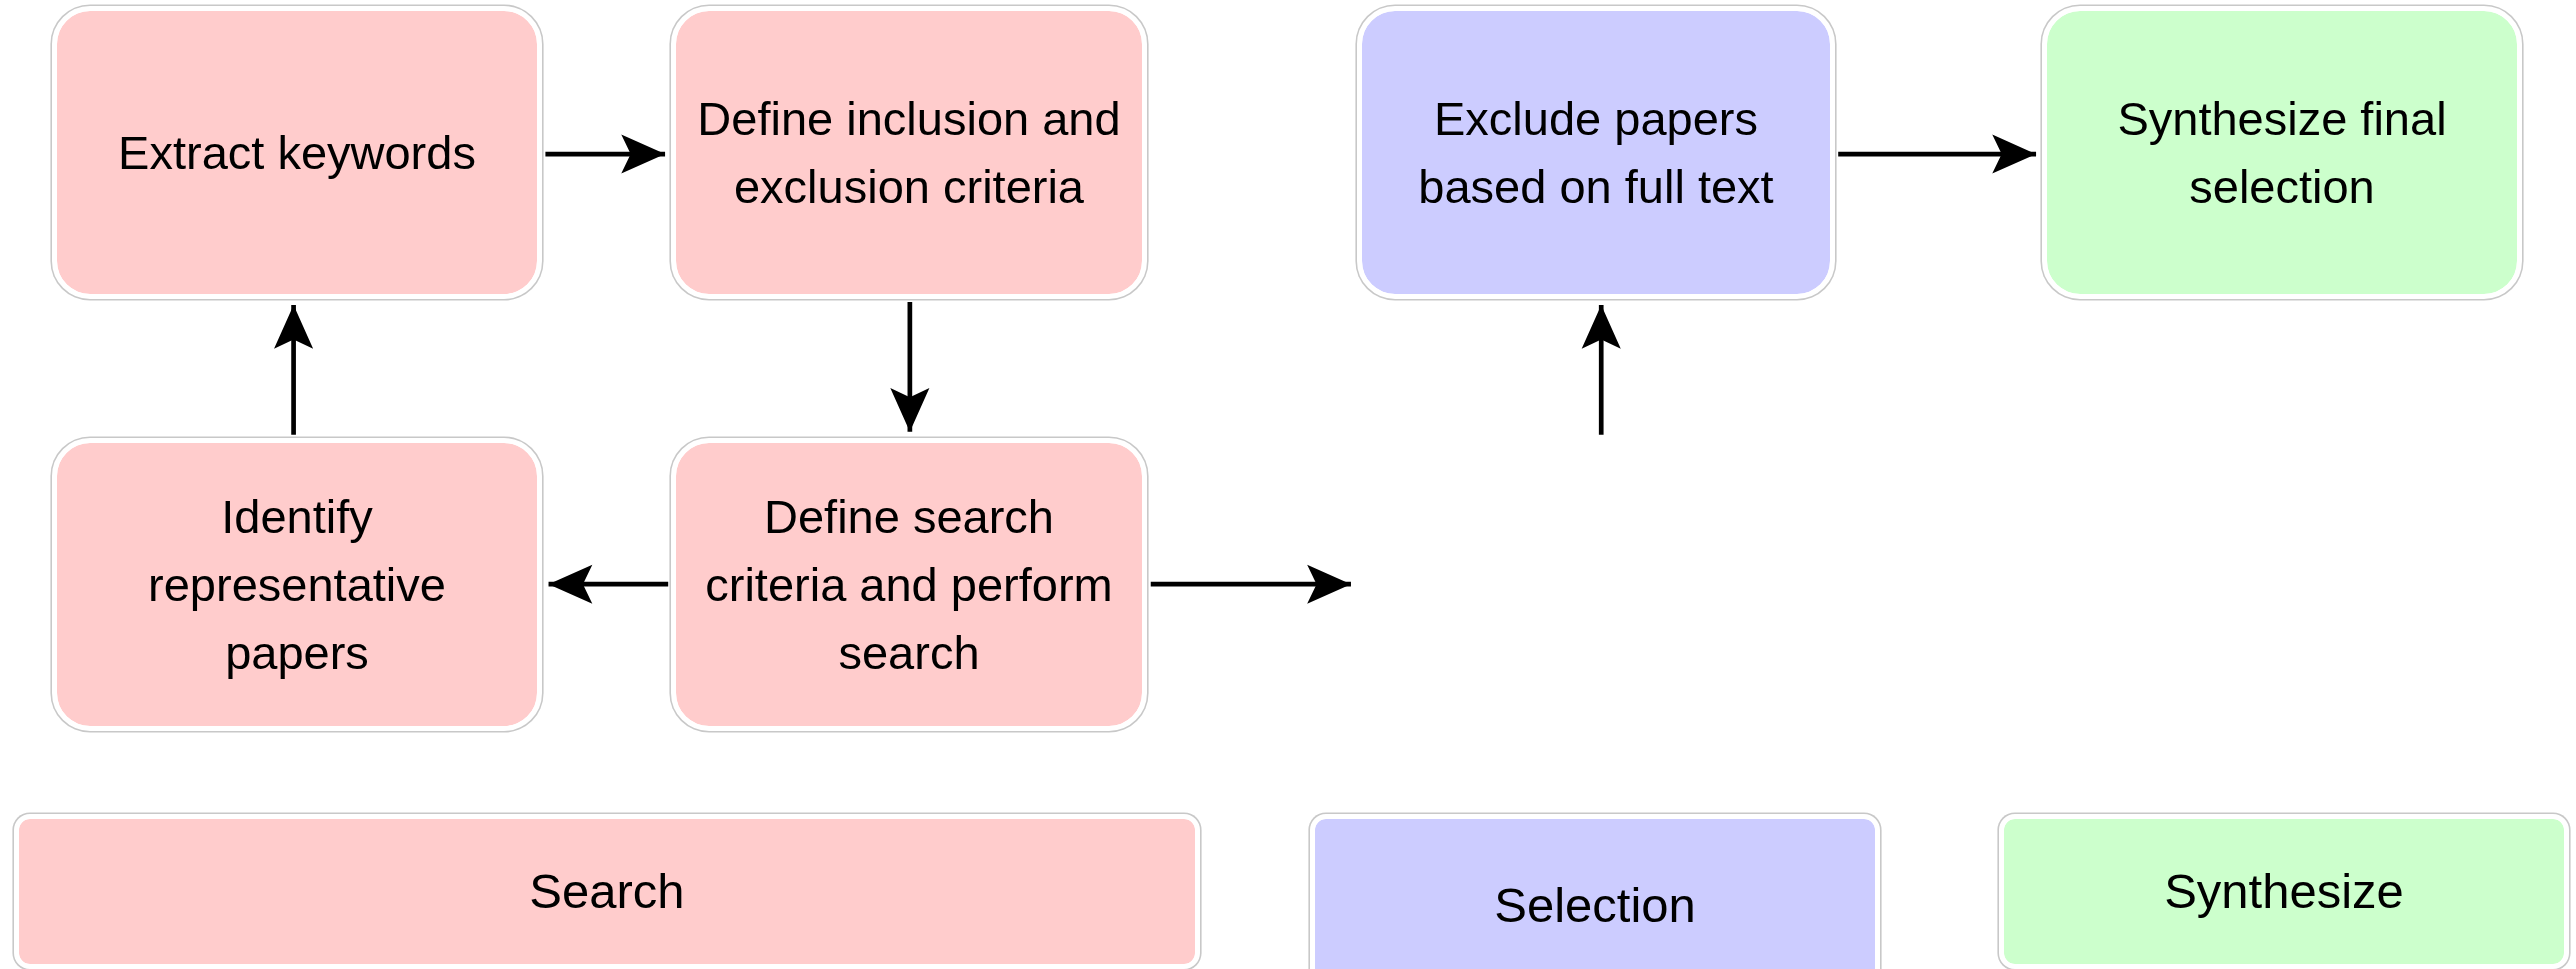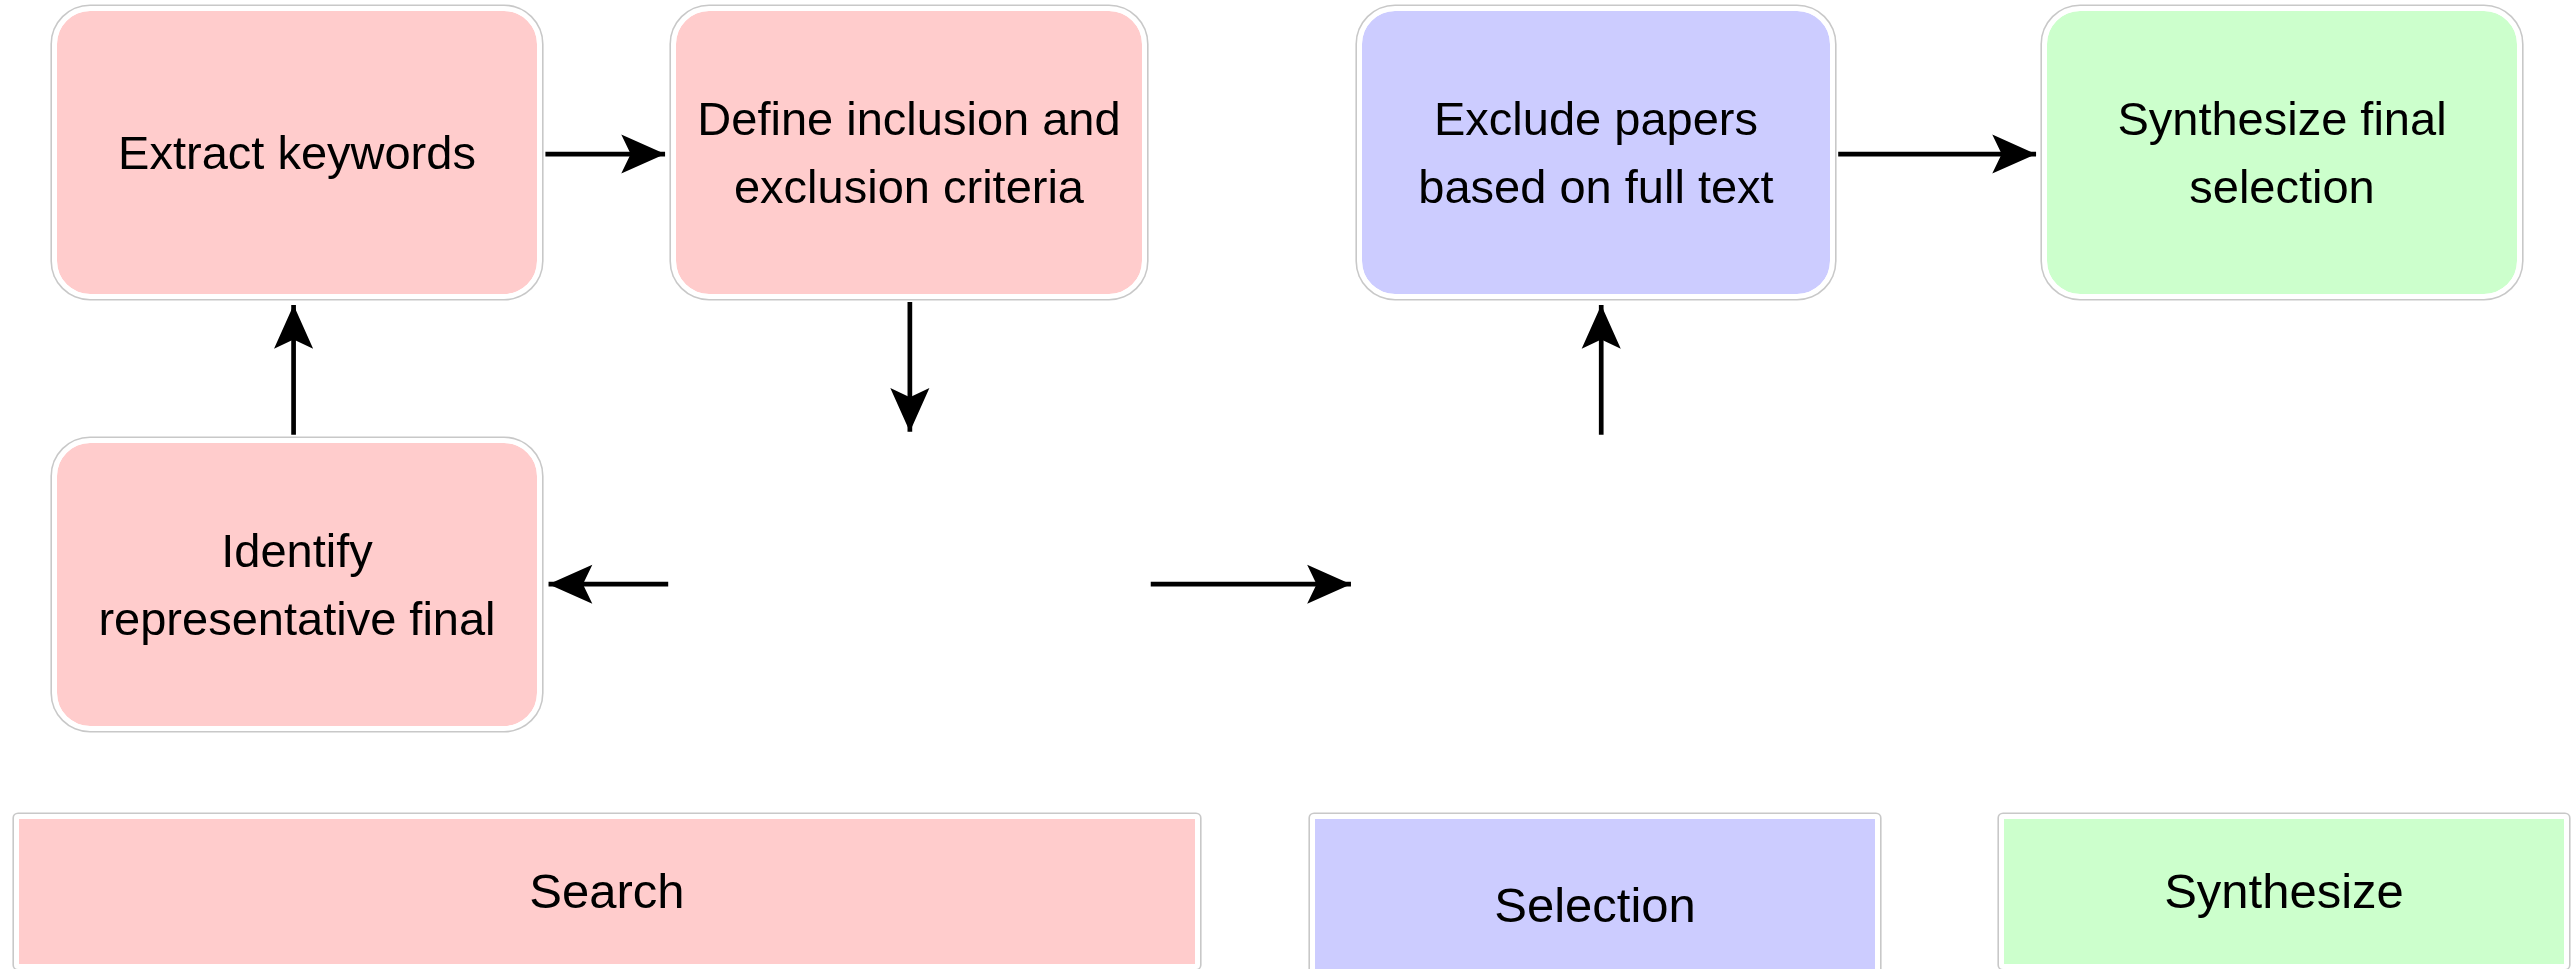--- a/index.html
+++ b/index.html
@@ -36,21 +36,21 @@
     box-sizing: border-box;
     display: flex;
     align-items: center;
     justify-content: center;
     text-align: center;
     color: #000000;
     font-size: 49px;
     line-height: 49px;
     border: 5.5px solid #ffffff;
     background-clip: padding-box;
-    border-radius: 4px;
+    border-radius: 16px;
     box-shadow: 0 0 0 1.6px #c8c8c8;
   }
   .cat-search    { background-color: #FFCCCC; }
   .cat-selection { background-color: #CCCCFF; }
   .cat-synthesis { background-color: #CCFFCC; }
 
   
   #n-extract   { left: 52px;   top: 6.3px;    width: 490px; height: 293px; }
   #n-inclusion { left: 671px;  top: 6.3px;    width: 476px; height: 293px; }
   #n-fulltext  { left: 1357px; top: 6.3px;    width: 478px; height: 293px; }
@@ -102,23 +102,26 @@
 
   <div class="node cat-synthesis" id="n-synth">
     <span>Synthesize final selection</span>
   </div>
 
   <div class="node cat-selection" id="n-fulltext">
     <span>Exclude papers based on full text</span>
   </div>
 
   <div class="node cat-search" id="n-identify">
-    <span>Identify representative final</span>
+    <span>Identify representative papers</span>
   </div>
 
+  <div class="node cat-search" id="n-search">
+    <span>Define search criteria and perform search</span>
+  </div>
 
 
   <div class="legend-bar cat-search" id="l-search">
     <span>Search</span>
   </div>
 
   <div class="legend-bar cat-selection" id="l-selection">
     <span>Selection</span>
   </div>
 

